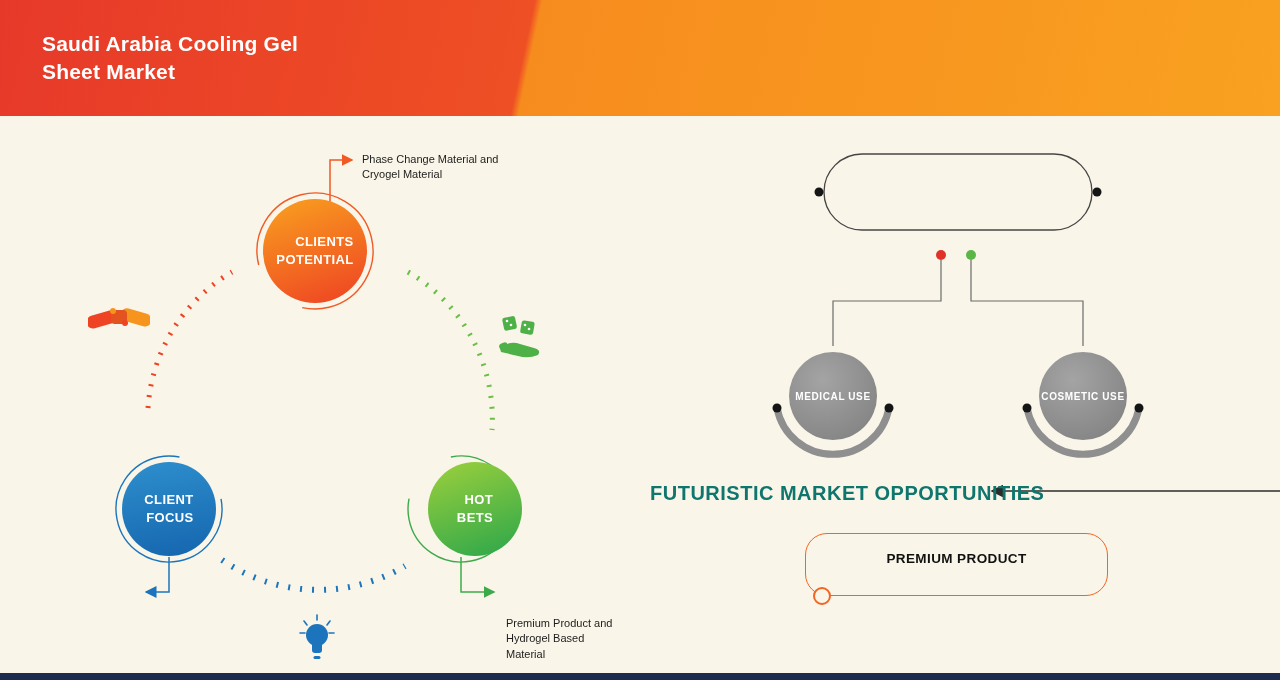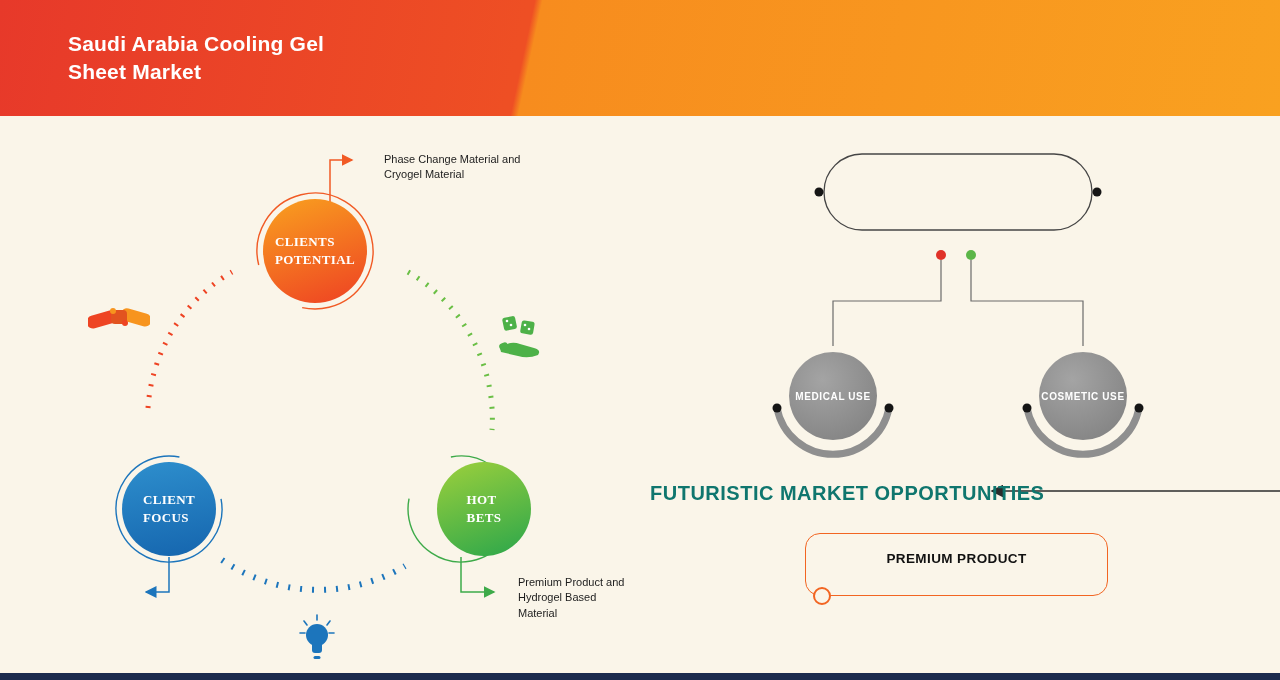--- a/index.html
+++ b/index.html
@@ -3,43 +3,43 @@
 <meta charset="utf-8">
 <style>
   * { margin:0; padding:0; box-sizing:border-box; }
   html,body { width:1280px; height:680px; font-family:"Liberation Sans", sans-serif; }
   .stage { position:relative; width:1280px; height:680px; background:#faf5e9; overflow:hidden; }
 
   
   .header { position:absolute; top:0; left:0; width:1280px; height:116px;
     background:linear-gradient(102deg,#e7392a 0%,#ee4f24 40.5%,#ee4f24 41%,#f78c1e 41.6%,#f9a120 100%); }
   .header-title { position:absolute; left:42px; top:30px; color:#fff; font-size:21px;
-    font-weight:bold; line-height:1.35; white-space:pre-line; letter-spacing:.2px;margin-left:26px; }
+    font-weight:bold; line-height:1.35; white-space:pre-line; letter-spacing:.2px; }
   .header-sub { position:absolute; left:575px; top:24px; color:#fff; font-size:18px;
     line-height:1.45; white-space:pre-line; }
 
   
   svg.connectors { position:absolute; inset:0; z-index:1; pointer-events:none; }
   .l2 { z-index:2; }
 
   
   .bubble { position:absolute; border-radius:50%; display:flex; align-items:center; justify-content:center;
-    text-align:left; color:#fff; font-weight:bold; font-size:13px; line-height:1.35;
-    white-space:pre-line; letter-spacing:.4px;font-family:Liberation Serif, serif; }
+    text-align:right; color:#fff; font-weight:bold; font-size:13px; line-height:1.35;
+    white-space:pre-line; letter-spacing:.4px; }
   .bubble.clients { left:263px; top:199px; width:104px; height:104px;
     background:linear-gradient(160deg,#f9a11f,#ee4123); }
   .bubble.focus { left:122px; top:462px; width:94px; height:94px;
     background:linear-gradient(170deg,#2e8fcd,#1565ae); }
-  .bubble.hot { left:437px; top:462px; width:94px; height:94px;
+  .bubble.hot { left:428px; top:462px; width:94px; height:94px;
     background:linear-gradient(160deg,#9dd03c,#2aa64b); }
 
   .callout { position:absolute; font-size:11px; color:#1d1d1d; line-height:1.4; white-space:pre-line; }
-  .callout.c1 { left:384px; top:152px; }
+  .callout.c1 { left:362px; top:152px; }
   .callout.c2 { left:34px; top:584px; width:126px; text-align:center; }
-  .callout.c3 { left:506px; top:575px;margin-left:12px; }
+  .callout.c3 { left:506px; top:616px; }
 
   .icon { position:absolute; }
   .icon.handshake { left:88px; top:296px; width:62px; height:42px; }
   .icon.dice { left:498px; top:314px; width:44px; height:46px; }
   .icon.bulb { left:299px; top:614px; width:36px; height:52px; }
 
   
   .pill { position:absolute; left:836px; top:163px; width:244px; height:58px; border-radius:29px;
     background:linear-gradient(180deg,#f68c1f,#ee4e22);
     box-shadow: inset 0 -5px 8px rgba(0,0,0,.18), inset 0 3px 4px rgba(255,255,255,.22);
@@ -49,21 +49,21 @@
     background:radial-gradient(circle at 38% 32%, #a4a4a4, #7d7d7d);
     display:flex; align-items:center; justify-content:center; color:#fff;
     font-size:10px; font-weight:bold; letter-spacing:.6px; text-align:center; }
   .gnode.medical { left:789px; top:352px; }
   .gnode.cosmetic { left:1039px; top:352px; }
 
   .fut-heading { position:absolute; left:650px; top:482px; font-size:20px; font-weight:700;
     color:#0f766e; letter-spacing:.5px; }
 
   .premium-box { position:absolute; left:805px; top:533px; width:303px; height:63px;
-    border:1.5px solid #f26522; border-radius:15px; }
+    border:1.5px solid #f26522; border-radius:22px; }
   .premium-label { text-align:center; padding-top:17px; font-size:13.5px; font-weight:bold;
     color:#111; letter-spacing:.4px; }
   .premium-anchor { position:absolute; left:813px; top:587px; width:18px; height:18px;
     border:2px solid #f26522; border-radius:50%; background:#faf5e9; z-index:3; }
 
   .footer-bar { position:absolute; left:0; bottom:0; width:1280px; height:7px; background:#1c2b4e; }
 </style>
 </head>
 <body>
 

